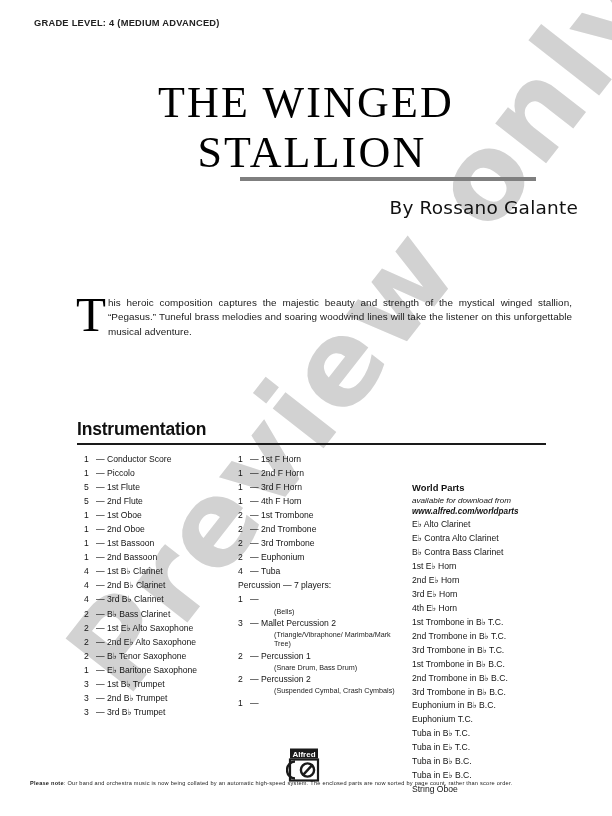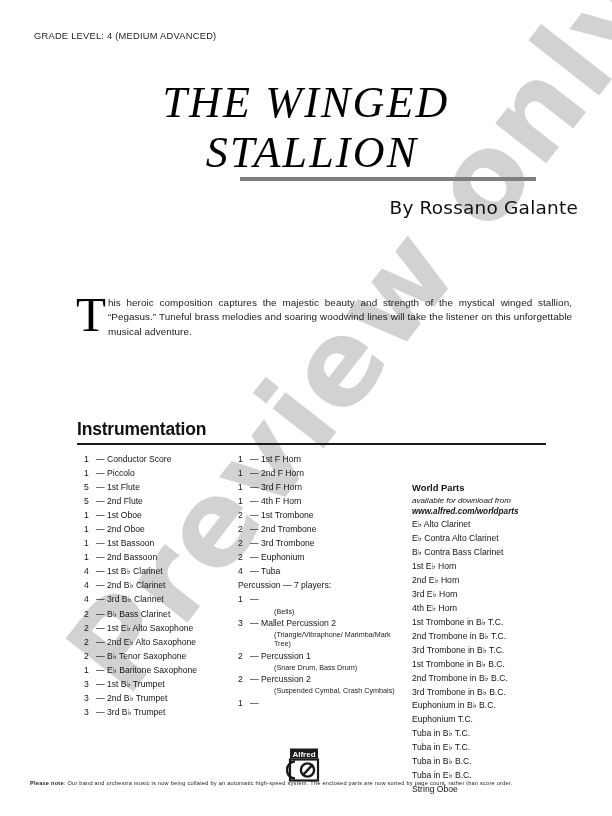--- a/index.html
+++ b/index.html
@@ -43,36 +43,36 @@
     transform: rotate(-52deg);
     transform-origin: 50% 50%;
     white-space: nowrap;
     user-select: none;
   }
 
   
   #grade-level {
     position: absolute;
     left: 34px;
-    top: 31px;
+    top: 18px;
     font-size: 9.3px;
     letter-spacing: 0.25px;
     color: #222;
     z-index: 2;
+    font-weight: bold;
   }
 
   
   #title-block {
     position: absolute;
     left: 0;
     top: 78px;
     width: 612px;
     text-align: center;
     z-index: 2;
-    font-style: italic;
   }
   #title-block .title-line {
     font-family: "Liberation Serif", serif;
     font-size: 44px;
     line-height: 50px;
     letter-spacing: 2.2px;
     color: #000;
     white-space: nowrap;
   }
   #title-block .title-line.line2 {

